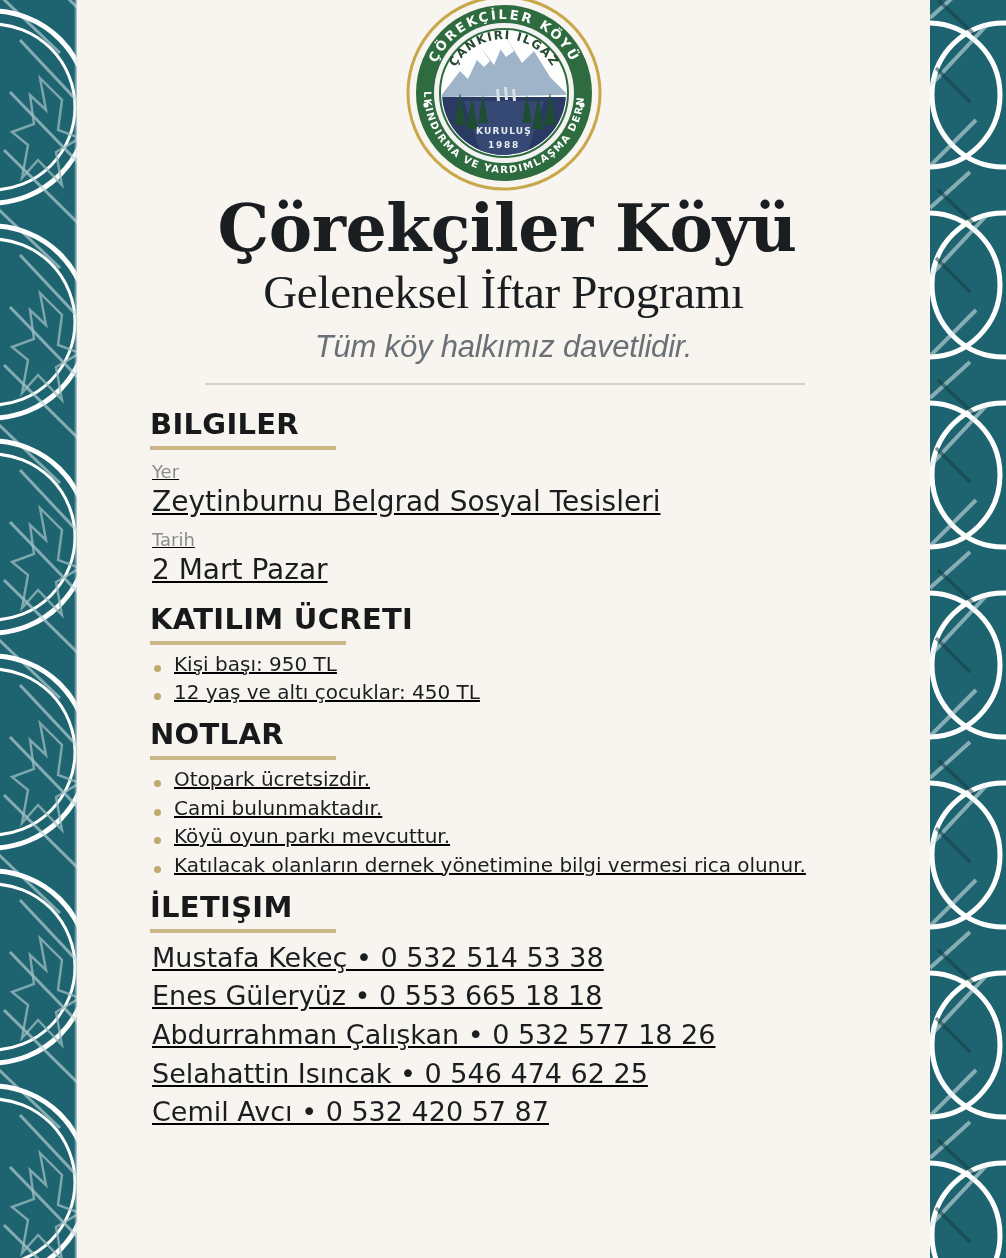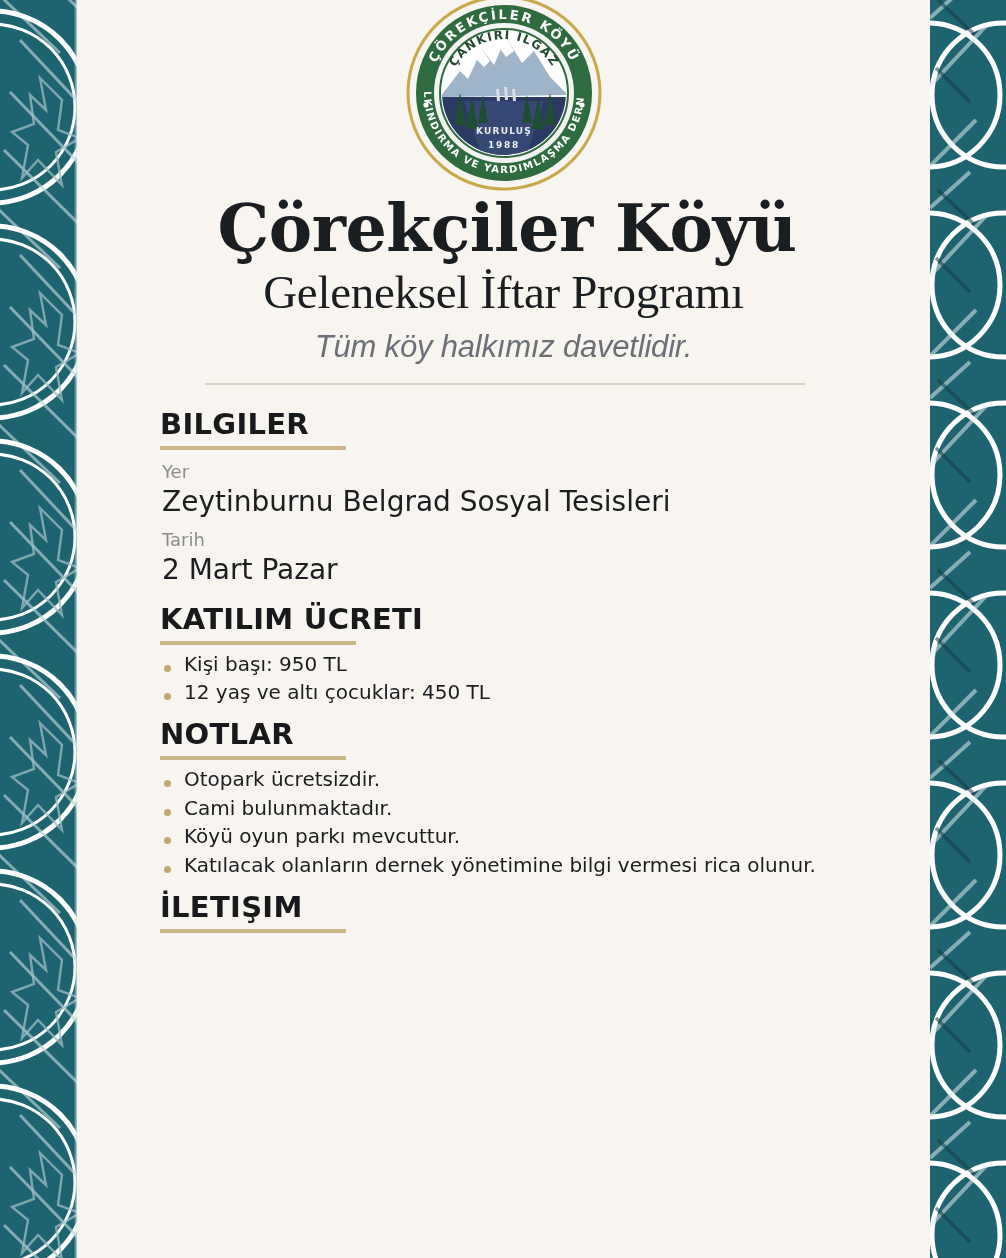--- a/index.html
+++ b/index.html
@@ -111,22 +111,23 @@
     left: 128px;
     width: 600px;
     height: 2px;
     background: #D8D2C4;
   }
 
   
   .body-block {
     position: absolute;
     top: 410px;
-    left: 83px;
+    left: 73px;
     right: 30px;
+    text-decoration: underline;
   }
   .sec-head {
     font-family: "DejaVu Sans", sans-serif;
     font-weight: 700;
     font-size: 29px;
     color: #17191B;
     letter-spacing: 0.3px;
     margin: 0;
     display: inline-block;
     padding-bottom: 4px;
@@ -345,17 +346,24 @@
           <li>Köyü oyun parkı mevcuttur.</li>
           <li>Katılacak olanların dernek yönetimine bilgi vermesi rica olunur.</li>
         </ul>
       </div>
 
       <div class="sp-iletisim">
         <div class="sec-head-row">
           <div class="sec-head">İLETIŞIM</div>
         </div>
         <div class="head-underline ul-iletisim"></div>
+        <ul class="contacts">
+          <li>Mustafa Kekeç • 0 532 514 53 38</li>
+          <li>Enes Güleryüz • 0 553 665 18 18</li>
+          <li>Abdurrahman Çalışkan • 0 532 577 18 26</li>
+          <li>Selahattin Isıncak • 0 546 474 62 25</li>
+          <li>Cemil Avcı • 0 532 420 57 87</li>
+        </ul>
       </div>
 
     </div>
   </div>
 </div>
 
 </body></html>

